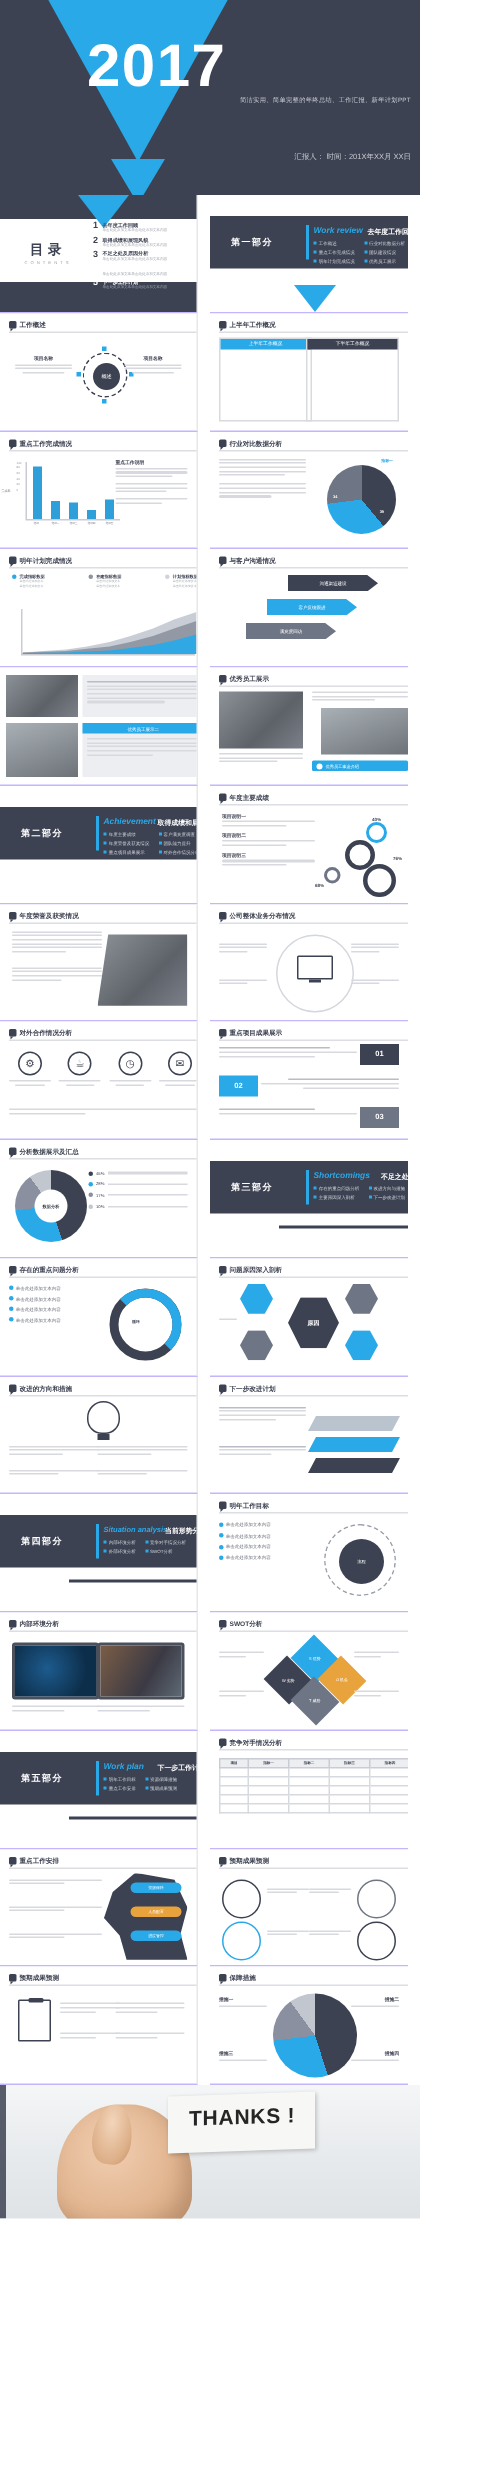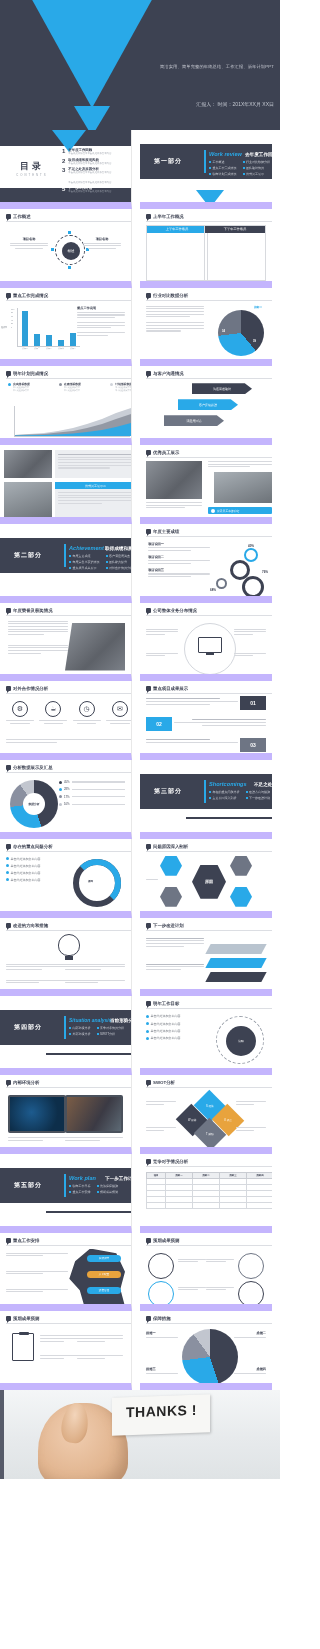--- a/index.html
+++ b/index.html
@@ -37,21 +37,21 @@
   }
   .cover .meta {
     position:absolute; right:6px; top:101px; color:#c5c9d2; font-size:5px;
     white-space:nowrap; z-index:3;
   }
 
   
   .grid { display:grid; grid-template-columns:140px 140px; }
   .slide {
     width:132px; height:78.75px; background:#fff; position:relative;
-    overflow:hidden; border-right:1px solid #e8e8e8; border-bottom:7px solid #c4b5fd;
+    overflow:hidden; border-right:1px solid #e8e8e8; border-bottom:1px solid #c4b5fd;
   }
   .slide:nth-child(2n){ border-right:none; }
 
   
   .s-head { position:absolute; left:6px; top:5px; display:flex; align-items:center; gap:2px; }
   .s-head .bk { width:5px; height:5px; background:#3d4252; border-radius:1px; position:relative; }
   .s-head .bk:after{ content:""; position:absolute; left:1px; top:5px; border-left:2px solid #3d4252; border-bottom:2px solid transparent; }
   .s-head .tt { font-size:4.4px; color:#3d4252; font-weight:700; white-space:nowrap; }
   .s-rule { position:absolute; left:6px; top:12px; width:128px; height:.6px; background:#dcdee3; }
 
@@ -109,20 +109,21 @@
   .tiny-b { font-size:3.2px; color:#3d4252; font-weight:700; }
 </style>
 </head>
 <body>
 
 <div class="page">
 
   <div class="cover">
     <div class="tri"></div>
     <div class="tri2"></div>
+    <div class="year">2017</div>
     <div class="sub">简洁实用、简单完整的年终总结、工作汇报、新年计划PPT</div>
     <div class="meta">汇报人：         时间：201X年XX月 XX日</div>
   </div>
 
   <div class="grid">
 
     <div class="slide">
       <div style="position:absolute;left:0;top:0;width:140px;height:16px;background:#3d4252"></div>
       <div style="position:absolute;left:52px;top:0;width:0;height:0;border-left:17px solid transparent;border-right:17px solid transparent;border-top:22px solid #29a9e8"></div>
       <div style="position:absolute;left:0;top:58px;width:140px;height:21px;background:#3d4252"></div>

